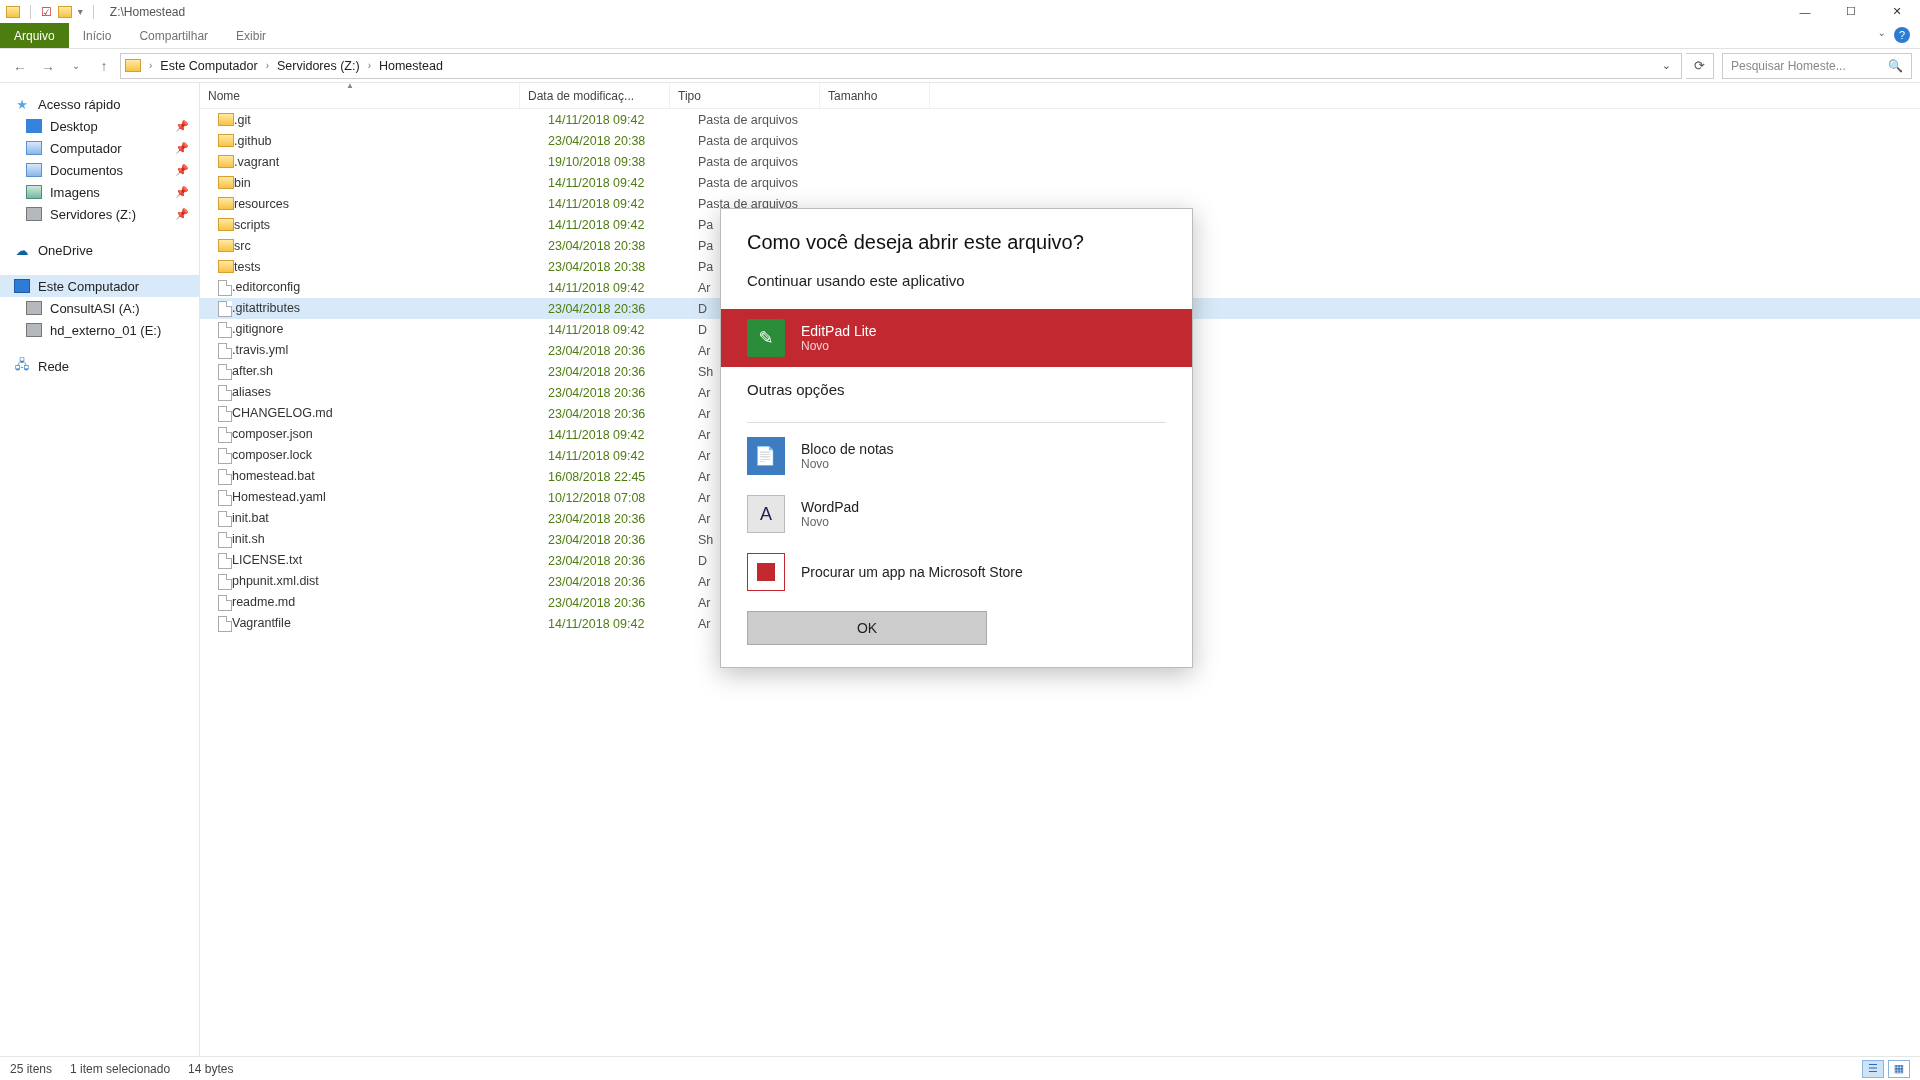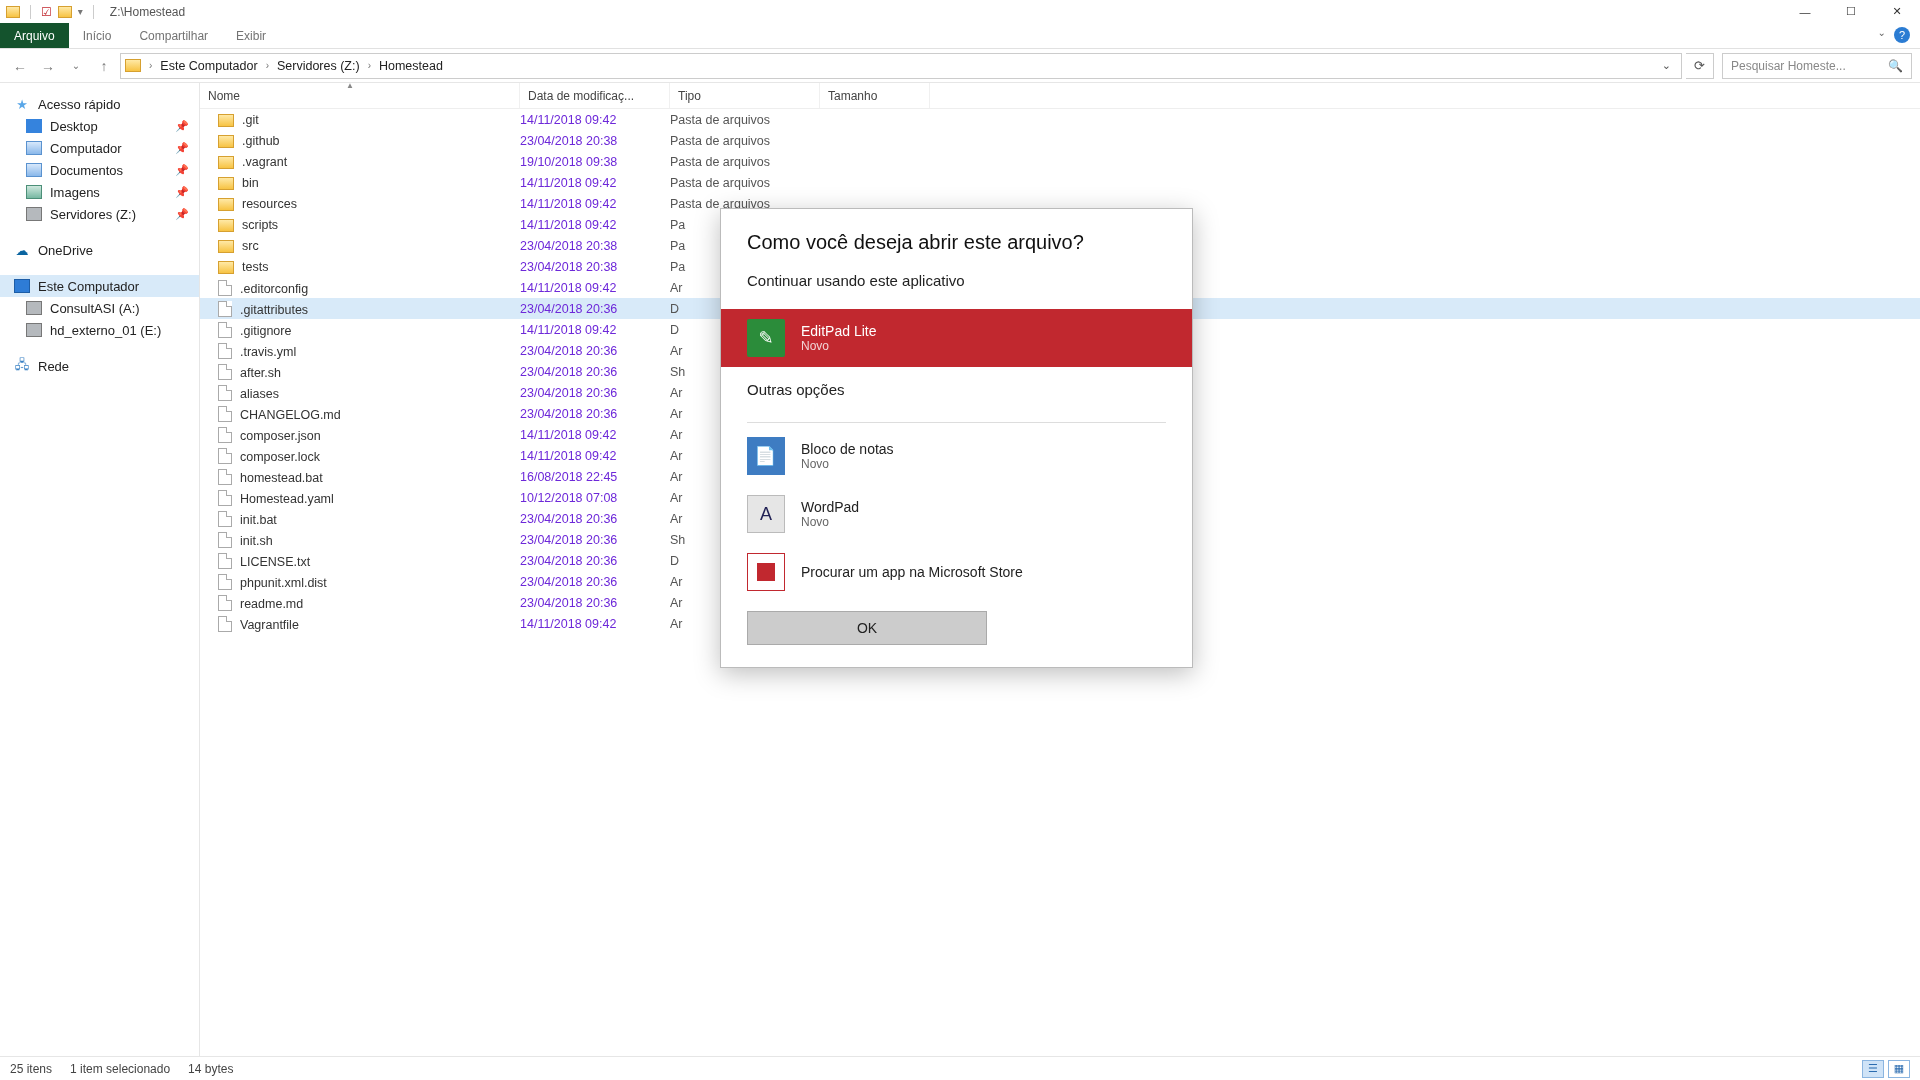--- a/index.html
+++ b/index.html
@@ -11,21 +11,21 @@
 .titlebar .qat { display: flex; align-items: center; gap: 6px; padding: 0 6px; }
 .titlebar .qat .folder-ic { width: 14px; height: 12px; background: linear-gradient(#ffe9a6,#f7c343); border: 1px solid #d6a030; }
 .titlebar .sep { width: 1px; height: 14px; background: #ccc; margin: 0 4px; }
 .titlebar .title-text { margin-left: 6px; }
 .wincontrols { margin-left: auto; display: flex; }
 .wincontrols div { width: 46px; height: 23px; display: flex; align-items: center; justify-content: center; color: #333; font-size: 11px; }
 
 
 .ribbon { height: 26px; display: flex; align-items: stretch; border-bottom: 1px solid #e1e1e1; font-size: 12px; position: relative; }
 .ribbon .tab { padding: 0 14px; display: flex; align-items: center; color: #737373; cursor: default; }
-.ribbon .tab.file { background: #14532d; color: #fff; }
+.ribbon .tab.file { background: #4d7c0f; color: #fff; }
 .ribbon .helpicon { position: absolute; right: 10px; top: 4px; width: 16px; height: 16px; border-radius: 50%; background: #2b7cd3; color: #fff; font-size: 11px; display: flex; align-items: center; justify-content: center; }
 .ribbon .expand { position: absolute; right: 34px; top: 4px; color: #666; font-size: 10px; }
 
 
 .navbar { height: 34px; display: flex; align-items: center; gap: 4px; padding: 0 8px; border-bottom: 1px solid #e6e6e6; }
 .navbar .navbtn { width: 24px; height: 24px; display: flex; align-items: center; justify-content: center; color: #777; font-size: 14px; }
 .breadcrumb { flex: 1; height: 26px; border: 1px solid #ccc; display: flex; align-items: center; font-size: 12.5px; color: #222; padding: 0 4px; gap: 4px; }
 .breadcrumb .folder-ic { width: 16px; height: 13px; background: linear-gradient(#ffe9a6,#f7c343); border: 1px solid #d6a030; margin-right: 4px; }
 .breadcrumb .crumb { padding: 0 4px; }
 .breadcrumb .chev { color: #777; font-size: 10px; }
@@ -57,22 +57,22 @@
 .colhead { height: 26px; border-bottom: 1px solid #eee; display: flex; align-items: center; font-size: 12px; color: #444; }
 .col-name-h { width: 320px; padding-left: 18px; display: flex; align-items: center; position: relative; }
 .colhead .sortarrow { position: absolute; left: 146px; top: -2px; font-size: 8px; color: #888; }
 .col-date-h { width: 150px; }
 .col-type-h { width: 150px; }
 .col-size-h { width: 110px; }
 .colhead > div { border-right: 1px solid #f0f0f0; height: 100%; display: flex; align-items: center; padding-left: 8px; }
 .filelist { flex: 1; overflow: hidden; }
 .row { display: flex; align-items: center; height: 21px; font-size: 12.5px; color: #333; padding-left: 18px; }
 .row.selected { background: #d8eaf9; }
-.row .c-name { width: 302px; display: flex; align-items: flex-end; gap: 8px; }
-.row .c-date { width: 150px; color: #6d28d9; }
+.row .c-name { width: 302px; display: flex; align-items: flex-start; }
+.row .c-date { width: 150px; color: #4d7c0f; margin-left: 28px; }
 .row .c-type { width: 150px; color: #555; }
 .row .c-size { width: 110px; color: #555; }
 .fic-folder { width: 16px; height: 13px; background: linear-gradient(#ffe9a6,#f7c343); border: 1px solid #d6a030; }
 .fic-file { width: 14px; height: 16px; border: 1px solid #aaa; background: #fff; position: relative; }
 .fic-file::after { content: ""; position: absolute; right: -1px; top: -1px; width: 5px; height: 5px; background: #fff; border-left: 1px solid #aaa; border-bottom: 1px solid #aaa; }
 
 
 .statusbar { height: 24px; border-top: 1px solid #e6e6e6; display: flex; align-items: center; font-size: 12px; color: #444; padding: 0 10px; gap: 18px; }
 .statusbar .viewicons { margin-left: auto; display: flex; gap: 4px; }
 .statusbar .vbtn { width: 22px; height: 18px; border: 1px solid #8bb5e0; display: flex; align-items: center; justify-content: center; font-size: 11px; color: #2b6cb0; }

